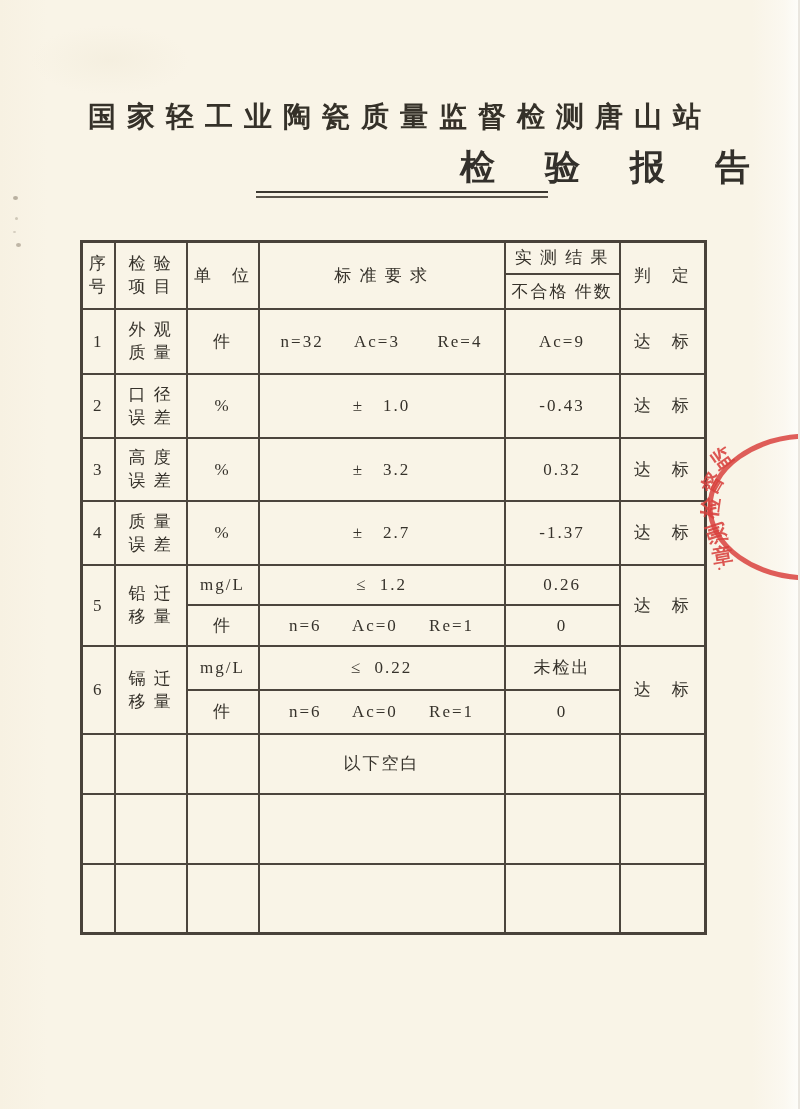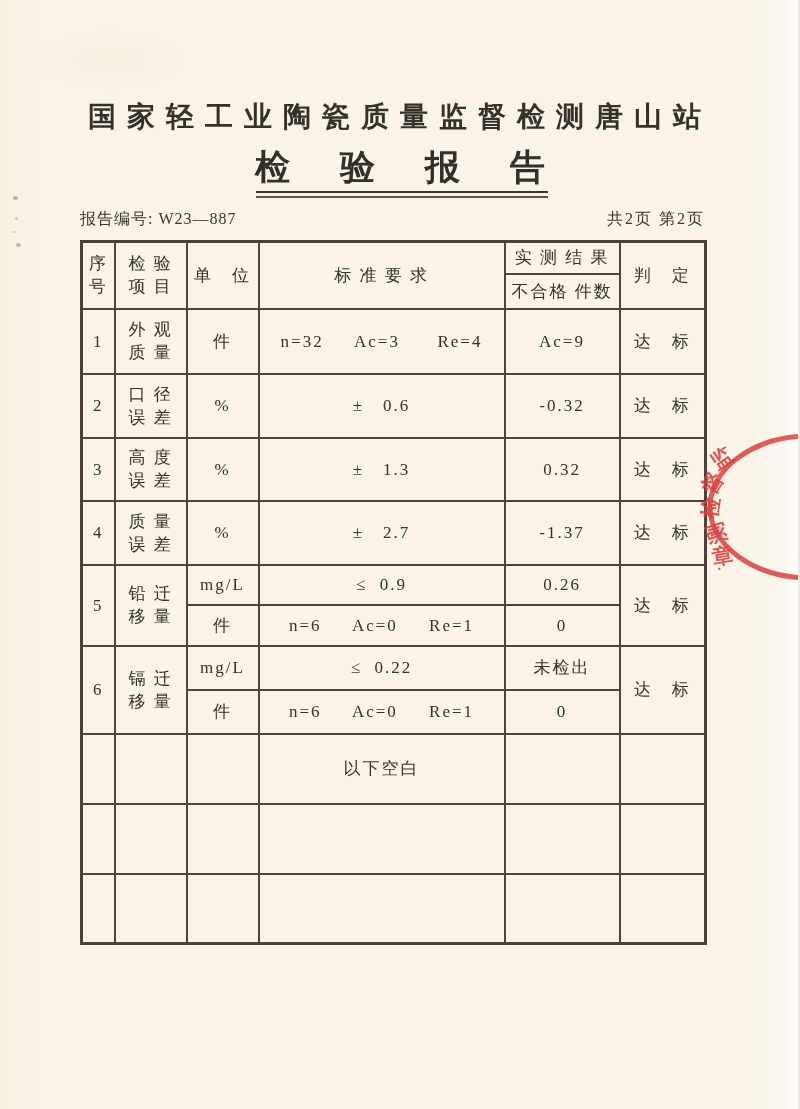--- a/index.html
+++ b/index.html
@@ -20,21 +20,21 @@
   
   .org-title{
     position:absolute;top:98px;left:0;width:100%;
     text-align:center;
     font-size:28px;font-weight:bold;
     letter-spacing:11px;margin-right:-11px;
     color:#353129;
   }
   .report-title{
     position:absolute;top:144px;left:0;width:100%;
-    text-align:center;
+    text-align:right;
     font-size:35px;font-weight:bold;
     letter-spacing:50px;text-indent:50px;
     color:#33302b;
   }
   .title-underline{
     position:absolute;top:191px;left:256px;width:292px;height:8px;
   }
   .title-underline .l1{height:2px;background:#3c3831;}
   .title-underline .l2{height:2px;background:#5a544b;margin-top:3px;}
   .meta-row{
@@ -59,21 +59,21 @@
     color:#36322b;
     padding:0;
     overflow:hidden;
   }
   td.num{font-size:16px;letter-spacing:1px;}
   td.latin{font-size:16px;letter-spacing:0;}
   tr.h-hdr1{height:32px;} tr.h-hdr2{height:35px;}
   tr.h-r1{height:65px;} tr.h-r2{height:64px;} tr.h-r3{height:63px;} tr.h-r4{height:64px;}
   tr.h-r5a{height:40px;} tr.h-r5b{height:41px;}
   tr.h-r6a{height:44px;} tr.h-r6b{height:44px;}
-  tr.h-r7{height:70px;} tr.h-r8{height:70px;} tr.h-r9{height:70px;}
+  tr.h-r7{height:60px;} tr.h-r8{height:70px;} tr.h-r9{height:70px;}
   
   .stamp{
     position:absolute;top:432px;right:0;width:100px;height:152px;
     overflow:hidden;pointer-events:none;
   }
   .stamp svg{position:absolute;left:0;top:0;}
   .stamp-char{
     position:absolute;
     color:#d9423e;font-size:21px;font-weight:bold;
     opacity:.88;
@@ -105,24 +105,20 @@
   <div class="dot d3"></div>
   <div class="dot d4"></div>
 
   <div class="org-title">国家轻工业陶瓷质量监督检测唐山站</div>
   <div class="report-title">检验报告</div>
   <div class="title-underline">
     <div class="l1"></div>
       <div class="l2"></div>
   </div>
 
-  <div class="meta-row">
-    <span class="report-no">报告编号: W23—887</span>
-    <span class="page-info">共2页 第2页</span>
-  </div>
 
   <div class="tbl-wrap">
     <table class="report">
       <colgroup>
         <col style="width:33px">
           <col style="width:72px">
           <col style="width:72px">
         <col style="width:246px">
           <col style="width:115px">
           <col style="width:86px">
@@ -150,51 +146,51 @@
           <td class="latin">n=32     Ac=3      Re=4</td>
           <td class="latin">Ac=9</td>
           <td>达　标</td>
         </tr>
 
         <tr class="h-r2">
           <td class="num">2</td>
           <td>口 径
 误 差</td>
           <td class="latin">%</td>
-          <td class="latin">±   0.6</td>
-          <td class="latin">-0.32</td>
+          <td class="latin">±   1.0</td>
+          <td class="latin">-0.43</td>
           <td>达　标</td>
         </tr>
 
         <tr class="h-r3">
           <td class="num">3</td>
           <td>高 度
 误 差</td>
           <td class="latin">%</td>
-          <td class="latin">±   1.3</td>
+          <td class="latin">±   3.2</td>
           <td class="latin">0.32</td>
           <td>达　标</td>
         </tr>
 
         <tr class="h-r4">
           <td class="num">4</td>
           <td>质 量
 误 差</td>
           <td class="latin">%</td>
           <td class="latin">±   2.7</td>
           <td class="latin">-1.37</td>
           <td>达　标</td>
         </tr>
 
         <tr class="h-r5a">
           <td class="num" rowspan="2">5</td>
           <td rowspan="2">铅 迁
 移 量</td>
           <td class="latin">mg/L</td>
-          <td class="latin">≤  0.9</td>
+          <td class="latin">≤  1.2</td>
           <td class="latin">0.26</td>
           <td rowspan="2">达　标</td>
         </tr>
         <tr class="h-r5b">
           <td>件</td>
           <td class="latin">n=6     Ac=0     Re=1</td>
           <td class="latin">0</td>
         </tr>
 
         <tr class="h-r6a">

